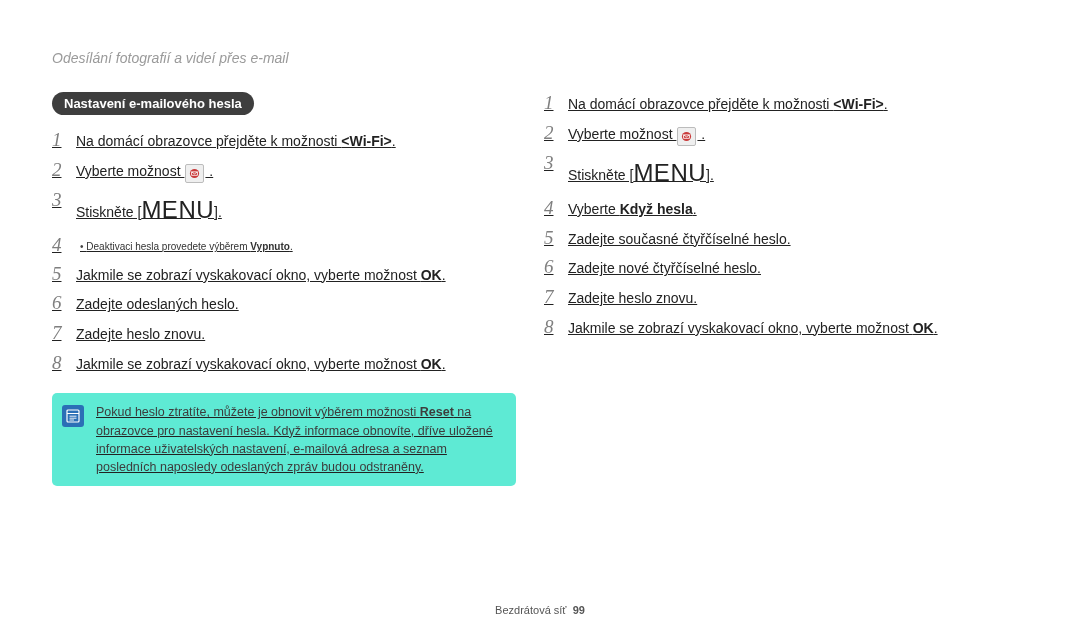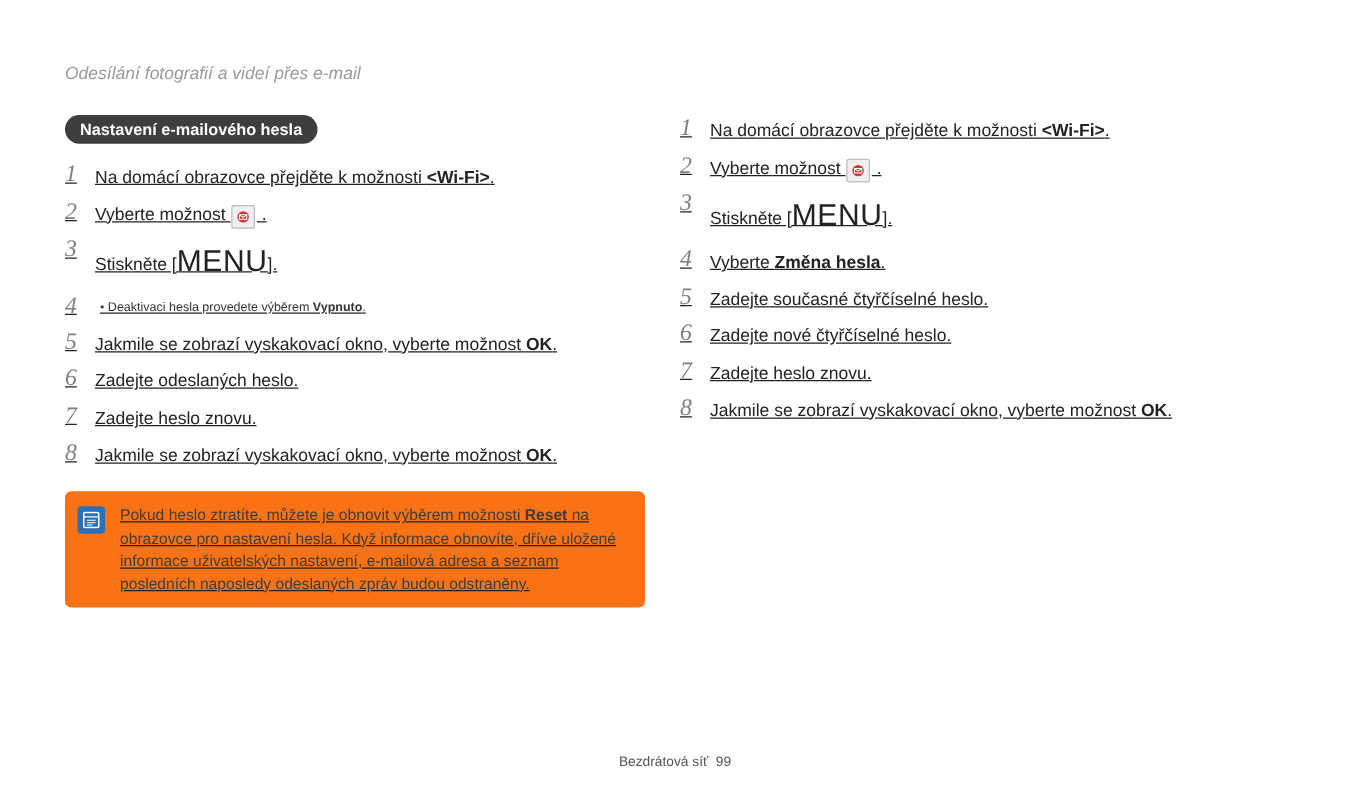--- a/index.html
+++ b/index.html
@@ -97,21 +97,21 @@
     padding-left: 12px;
     text-indent: -8px;
     margin-top: 3px;
   }
   .sub-bullet::before {
     content: "•  ";
     color: #444;
   }
   .note-box {
     display: flex;
-    background: #f97316;
+    background: #5eead4;
     border-radius: 5px;
     padding: 10px 18px 10px 10px;
     margin-top: 18px;
     gap: 12px;
   }
   .note-icon-wrap {
     flex-shrink: 0;
     padding-top: 2px;
   }
   .note-icon {
@@ -131,21 +131,21 @@
   }
   .footer {
     position: absolute;
     bottom: 14px;
     left: 0;
     width: 100%;
     text-align: center;
     font-size: 11px;
     color: #555;
   }
-  .footer .pnum { font-weight: 400; }
+  .footer .pnum { font-weight: 700; }
 </style>
 </head>
 <body>
 
 <div class="page">
   <div class="breadcrumb">Odesílání fotografií a videí přes e-mail</div>
 
   <div class="columns">
     <div class="col">
       <div class="pill">Nastavení e-mailového hesla</div>
@@ -246,21 +246,21 @@
           </li>
           <li class="step">
             <span class="step-num">3</span>
             <div class="step-body">
               <div class="main-line"><span>Stiskněte [</span><span class="menu-label">MENU</span><span>].</span></div>
             </div>
           </li>
           <li class="step">
             <span class="step-num">4</span>
             <div class="step-body">
-              <div class="main-line"><span>Vyberte </span><span class="bold">Změna hesla</span><span>.</span></div>
+              <div class="main-line"><span>Vyberte </span><span class="bold">Když hesla</span><span>.</span></div>
             </div>
           </li>
           <li class="step">
             <span class="step-num">5</span>
             <div class="step-body">
               <div class="main-line"><span>Zadejte současné čtyřčíselné heslo.</span></div>
             </div>
           </li>
           <li class="step">
             <span class="step-num">6</span>

